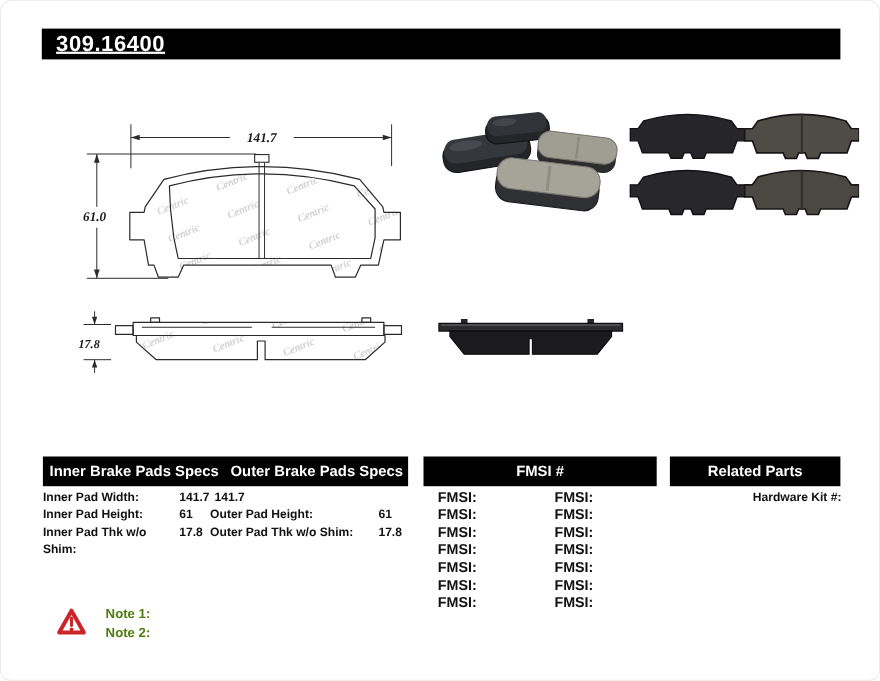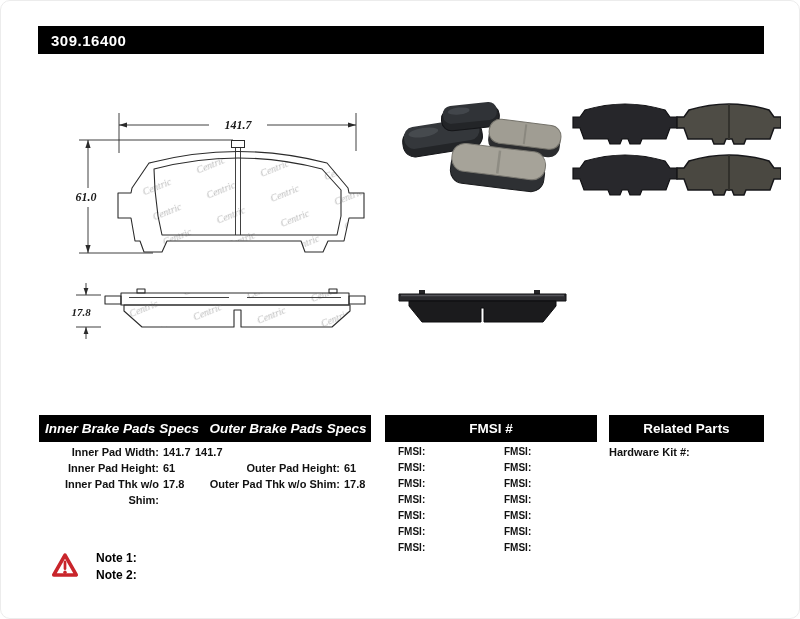--- a/index.html
+++ b/index.html
@@ -2,38 +2,38 @@
 <html><head>
 <meta charset="utf-8">
 <style>
   html,body{margin:0;padding:0;background:#fff;}
   body{width:800px;height:619px;position:relative;font-family:"Liberation Sans",sans-serif;}
   .page{position:absolute;inset:0;background:#fff;border:1px solid #ececec;border-radius:10px;overflow:hidden;}
   .abs{position:absolute;}
   
   .hdr{left:37px;top:25px;width:726px;height:28px;background:#000;color:#fff;
        display:flex;justify-content:space-between;align-items:center;padding:0 13px;box-sizing:border-box;}
-  .hdr .pn{font-size:15px;font-weight:bold;letter-spacing:.5px;}
+  .hdr .pn{font-size:20px;font-weight:bold;letter-spacing:.5px;text-decoration:underline;}
   .hdr .prod{font-size:20px;font-weight:bold;}
   
   .bar{top:414px;height:27px;background:#000;color:#fff;display:flex;align-items:center;box-sizing:border-box;}
   .bar .cell{flex:1;text-align:center;font-size:13.5px;font-weight:bold;}
   
   .spec-block{font-size:11px;font-weight:bold;color:#111;}
   .spec-row{display:flex;height:16px;line-height:16px;}
-  .spec-row .lbl{text-align:right;}
+  .spec-row .lbl{text-align:left;}
   .spec-row .val{margin-left:4px;text-align:left;white-space:nowrap;}
   .inner-specs .lbl{width:120px;}
   .outer-specs .lbl{width:149px;}
-  .fmsi-col{font-size:10px;font-weight:bold;color:#111;}
+  .fmsi-col{font-size:13px;font-weight:bold;color:#111;}
   .fmsi-row{height:16px;line-height:16px;}
-  .related-row{display:flex;height:16px;line-height:16px;font-size:11px;font-weight:bold;color:#111;}
+  .related-row{display:flex;height:16px;line-height:16px;font-size:11px;font-weight:bold;color:#111;justify-content:flex-end;}
   .related-row .val{margin-left:4px;}
   
-  .notes{left:95px;top:549px;font-size:12px;font-weight:bold;color:#000000;}
+  .notes{left:95px;top:549px;font-size:12px;font-weight:bold;color:#4d7c0f;}
   .notes div{height:17px;line-height:17px;}
   
   .dim-label{font-family:"Liberation Serif",serif;font-style:italic;font-weight:bold;font-size:12px;fill:#1a1a1a;}
   .dim-label-sm{font-family:"Liberation Serif",serif;font-style:italic;font-weight:bold;font-size:11px;fill:#1a1a1a;}
   .wm-text{font-family:"Liberation Serif",serif;font-style:italic;font-size:10px;fill:#bcbcbc;}
   .draw-stroke{fill:none;stroke:#2b2b2b;stroke-width:1.1;stroke-linejoin:round;}
   .dim-line{stroke:#2b2b2b;stroke-width:0.9;}
 </style>
 </head>
 <body>
@@ -143,21 +143,21 @@
   </svg>
 
   <svg class="abs" style="left:390px;top:283px;" width="200" height="45" viewBox="0 0 200 45">
     <rect x="28" y="6" width="6" height="5" fill="#252528"></rect>
     <rect x="143" y="6" width="6" height="5" fill="#252528"></rect>
     <path d="M8,10 L175,10 L175,17 L8,17 Z" fill="#2c2c30" stroke="#0e0e10" stroke-width="1"></path>
     <line x1="10" y1="11.5" x2="173" y2="11.5" stroke="#55555a" stroke-width="1.5"></line>
     <path d="M18,17 L165,17 L165,22 L152,38 L93,38 L93,24 L90,24 L90,38 L31,38 L18,22 Z" fill="#1b1b1d" stroke="#0c0c0e" stroke-width="1"></path>
   </svg>
 
-  <div class="abs bar" style="left:38px;width:332px;font-style:italic;">
+  <div class="abs bar" style="left:38px;width:332px;">
     <span class="cell">Inner Brake Pads Specs</span>
     <span class="cell">Outer Brake Pads Specs</span>
   </div>
   <div class="abs bar" style="left:384px;width:212px;">
     <span class="cell">FMSI #</span>
   </div>
   <div class="abs bar" style="left:608px;width:155px;">
     <span class="cell">Related Parts</span>
   </div>
 

